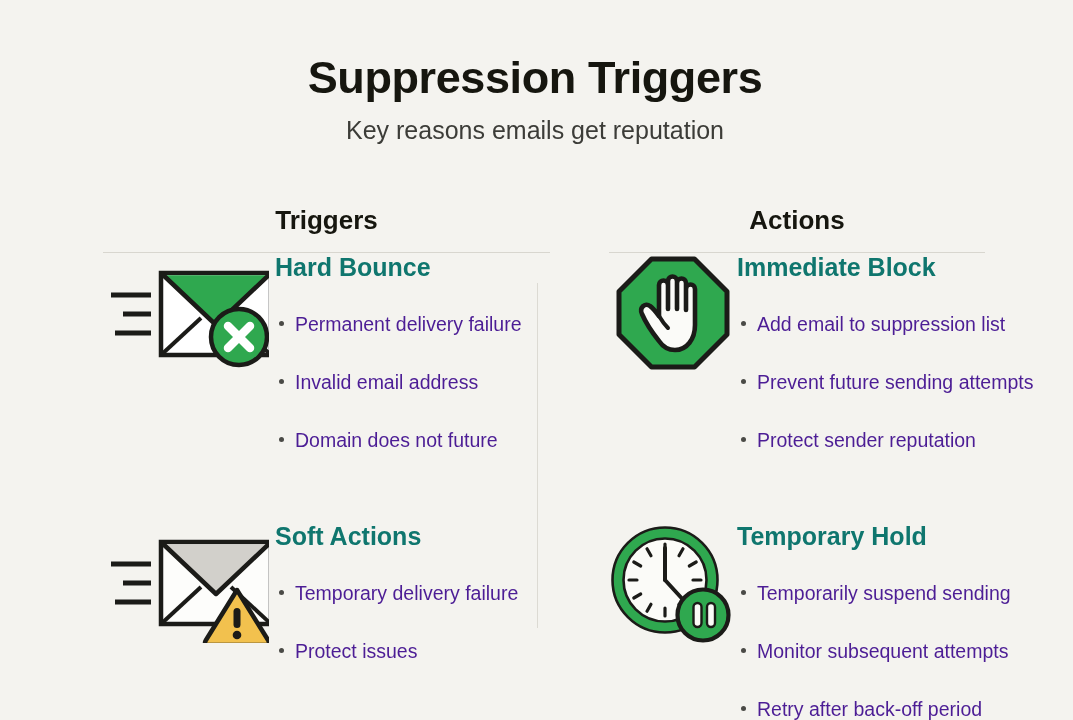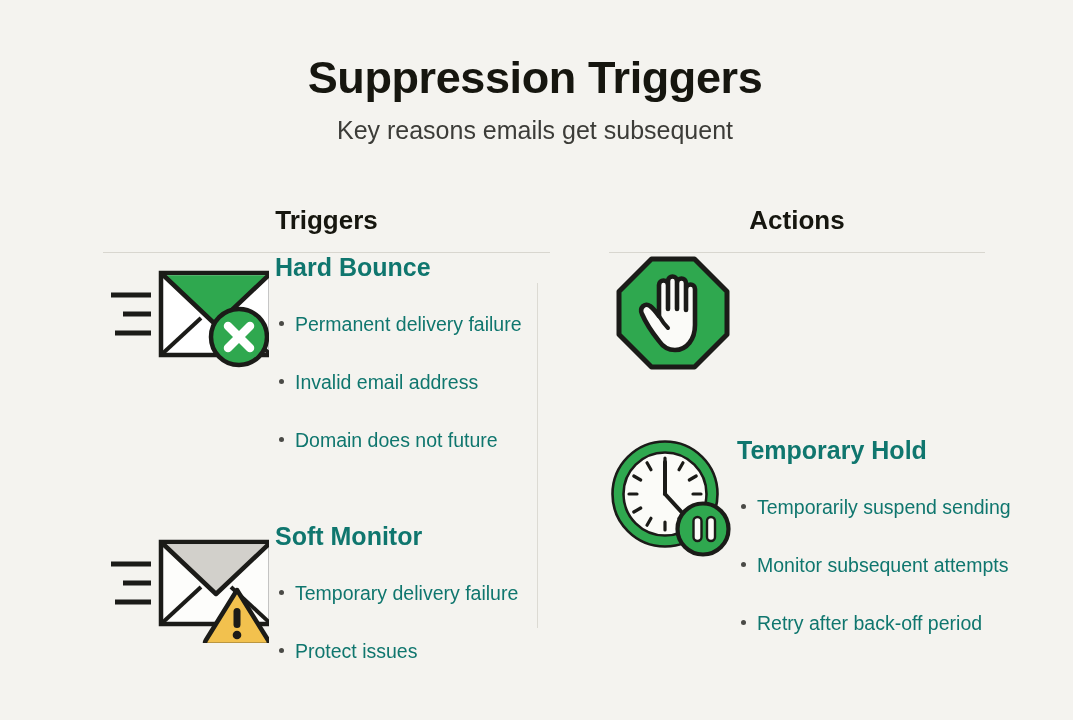--- a/index.html
+++ b/index.html
@@ -101,21 +101,21 @@
   }
   .bullets {
     list-style: none;
     margin: 0;
     padding: 0;
   }
   .bullets li {
     position: relative;
     padding-left: 20px;
     font-size: 19.5px;
-    color: #0f766e;
+    color: #4c1d95;
     line-height: 1.66;
     white-space: nowrap;
     margin-top: 26px;
   }
   .bullets li::before {
     content: "";
     position: absolute;
     left: 4px;
     top: 13px;
     width: 5px;
@@ -136,21 +136,21 @@
 
   svg { display: block; }
 </style>
 </head>
 <body>
 
 <div class="page">
 
   <div class="header">
     <h1 class="title">Suppression Triggers</h1>
-    <p class="subtitle">Key reasons emails get subsequent</p>
+    <p class="subtitle">Key reasons emails get reputation</p>
   </div>
 
   <div class="v-divider"></div>
 
   <div class="columns">
 
     <div class="column left">
       <div class="col-head">Triggers</div>
       <div class="col-rule"></div>
 
@@ -206,21 +206,21 @@
             <path d="M52 14 L107 66 L162 14" fill="none" stroke="#1b1b18" stroke-width="4.5" stroke-linejoin="round"></path>
             <path d="M52 96 L92 59" fill="none" stroke="#1b1b18" stroke-width="4"></path>
             <path d="M162 96 L122 59" fill="none" stroke="#1b1b18" stroke-width="4"></path>
 
             <path d="M128 62 L159 112 Q162 117 156 117 L100 117 Q94 117 97 112 Z" fill="#f2c14e" stroke="#1b1b18" stroke-width="4.5" stroke-linejoin="round"></path>
             <rect x="124.5" y="80" width="7" height="20" rx="3.5" fill="#1b1b18"></rect>
             <circle cx="128" cy="107" r="4.3" fill="#1b1b18"></circle>
           </svg>
         </div>
         <div class="entry-body">
-          <h2 class="entry-title">Soft Monitor</h2>
+          <h2 class="entry-title">Soft Actions</h2>
           <ul class="bullets">
             <li>Temporary delivery failure</li>
             <li>Protect issues</li>
           </ul>
         </div>
       </div>
     </div>
 
     <div class="column right">
       <div class="col-head">Actions</div>
@@ -246,20 +246,28 @@
                      C 62 22 71 22 71 28
                      L 71 55
                      L 71 34
                      C 71 28 80 28 80 34
                      L 80 70
                      C 80 84 72 95 60 95
                      C 53 95 48 92 44 86 Z" fill="#fbfbf8" stroke="#1b1b18" stroke-width="4.6" stroke-linejoin="round" stroke-linecap="round"></path>
             <path d="M44 61 C 47 66 50 70 53 73" fill="none" stroke="#1b1b18" stroke-width="4" stroke-linecap="round"></path>
           </svg>
         </div>
+        <div class="entry-body">
+          <h2 class="entry-title">Immediate Block</h2>
+          <ul class="bullets">
+            <li>Add email to suppression list</li>
+            <li>Prevent future sending attempts</li>
+            <li>Protect sender reputation</li>
+          </ul>
+        </div>
       </div>
 
       <div class="entry">
         <div class="icon-slot">
           <svg width="124" height="120" viewBox="0 0 124 120" aria-hidden="true">
 
             <circle cx="54" cy="56" r="47" fill="#fbfbf8" stroke="#2fa84f" stroke-width="11"></circle>
             <circle cx="54" cy="56" r="52.5" fill="none" stroke="#1b1b18" stroke-width="2.6"></circle>
             <circle cx="54" cy="56" r="41.5" fill="none" stroke="#1b1b18" stroke-width="2.6"></circle>
 

